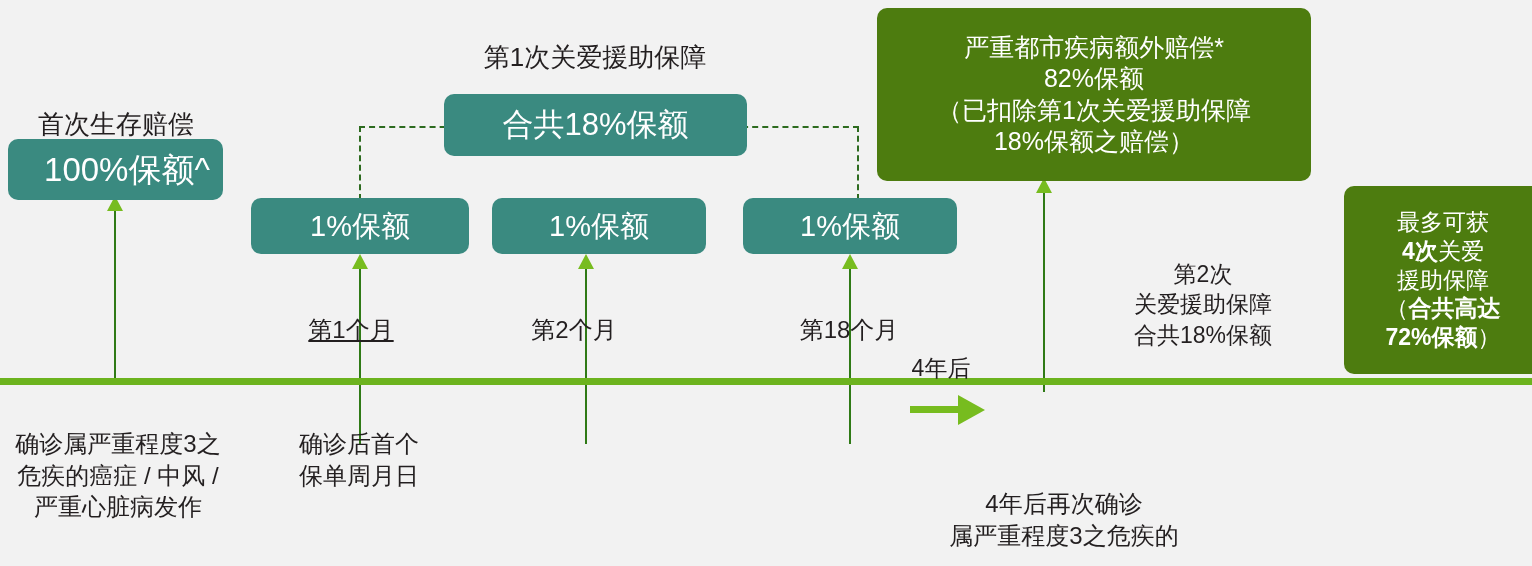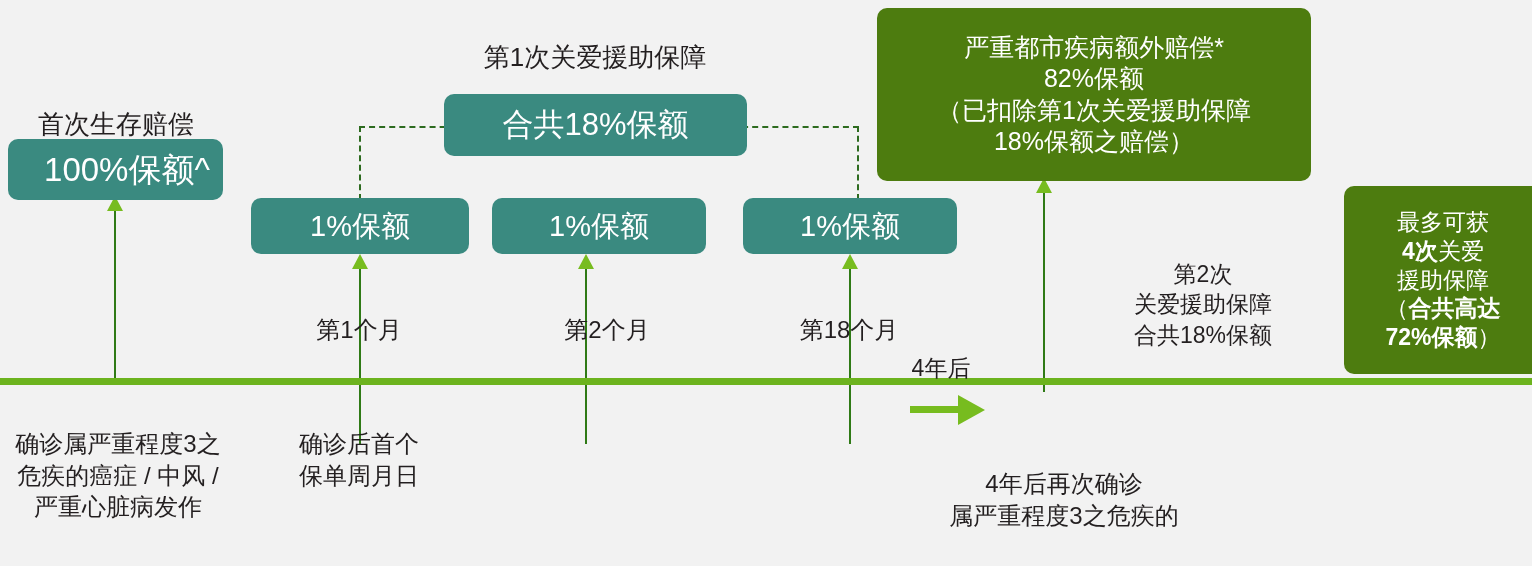--- a/index.html
+++ b/index.html
@@ -166,23 +166,23 @@
   <div class="abs box box-green" style="left:1344px; top:186px; width:198px; height:188px; font-size:23px;">
     <span class="inner">
       <span>最多可获</span><br>
       <b>4次</b><span>关爱</span><br>
       <span>援助保障</span><br>
       <span>（</span><b>合共高达</b><br>
       <b>72%保额</b><span>）</span>
     </span>
   </div>
 
-  <div class="abs label f24" style="left:259px; top:314px; width:200px;">第1个月</div>
-
-  <div class="abs label f24" style="left:507px; top:314px; width:200px;">第2个月</div>
+  <div class="abs label f24" style="left:251px; top:314px; width:200px;text-decoration:underline;">第1个月</div>
+
+  <div class="abs label f24" style="left:474px; top:314px; width:200px;">第2个月</div>
 
   <div class="abs label f24" style="left:742px; top:314px; width:214px;">第18个月</div>
 
   <div class="abs label f23" style="left:899px; top:353px; width:84px;">4年后</div>
 
   <div class="abs label f23" style="left:1093px; top:259px; width:220px;">
     <span>第2次</span><br>
     <span>关爱援助保障</span><br>
     <span>合共18%保额</span>
   </div>
@@ -191,18 +191,18 @@
     <span>确诊属严重程度3之</span><br>
     <span>危疾的癌症 / 中风 /</span><br>
     <span>严重心脏病发作</span>
   </div>
 
   <div class="abs label f24" style="left:259px; top:428px; width:200px;">
     <span>确诊后首个</span><br>
     <span>保单周月日</span>
   </div>
 
-  <div class="abs label f24" style="left:864px; top:468px; width:400px;">
+  <div class="abs label f24" style="left:864px; top:488px; width:400px;">
     <span>4年后再次确诊</span><br>
     <span>属严重程度3之危疾的</span><br>
   </div>
 
 </div>
 
 </body></html>

